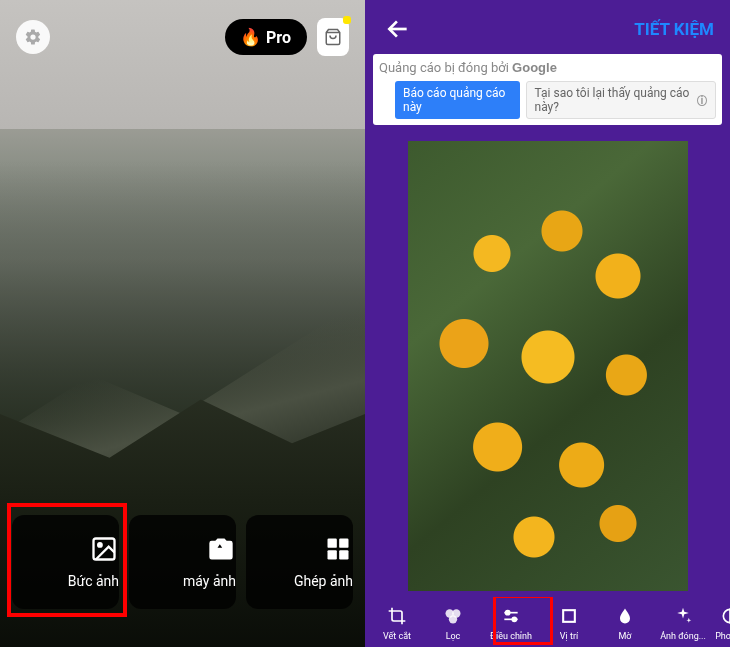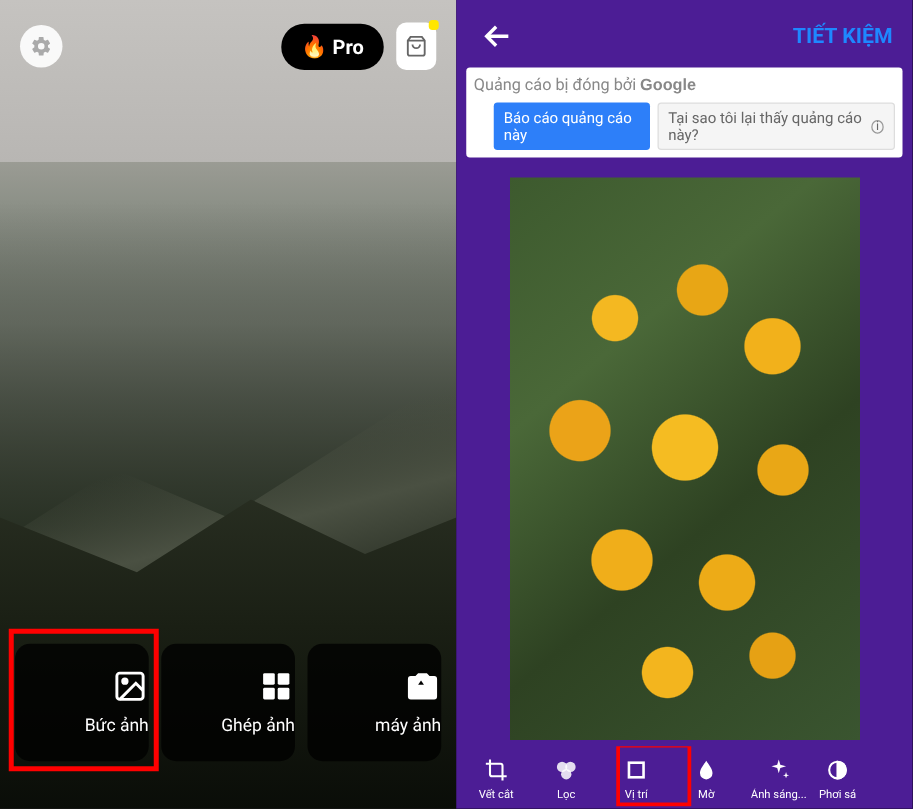--- a/index.html
+++ b/index.html
@@ -100,33 +100,33 @@
       <div class="card">
         <svg viewBox="0 0 24 24" fill="none" stroke="#fff" stroke-width="2">
             <rect x="3" y="3" width="18" height="18" rx="2"></rect>
             <circle cx="8.5" cy="8.5" r="1.5" fill="#fff"></circle>
             <polyline points="21 15 16 10 5 21"></polyline>
           </svg>
         <span>Bức ảnh</span>
       </div>
       <div class="card">
         <svg viewBox="0 0 24 24" fill="#fff">
+            <path d="M20 5h-3.17L15 3H9L7.17 5H4a2 2 0 00-2 2v12a2 2 0 002 2h16a2 2 0 002-2V7a2 2 0 00-2-2z"></path>
+            <path d="M11 8l2 3h-4z" fill="#000"></path>
+          </svg>
+        <span>máy ảnh</span>
+      </div>
+      <div class="card">
+        <svg viewBox="0 0 24 24" fill="#fff">
             <rect x="3" y="3" width="8" height="8" rx="1"></rect>
             <rect x="13" y="3" width="8" height="8" rx="1"></rect>
             <rect x="3" y="13" width="8" height="8" rx="1"></rect>
             <rect x="13" y="13" width="8" height="8" rx="1"></rect>
           </svg>
         <span>Ghép ảnh</span>
-      </div>
-      <div class="card">
-        <svg viewBox="0 0 24 24" fill="#fff">
-            <path d="M20 5h-3.17L15 3H9L7.17 5H4a2 2 0 00-2 2v12a2 2 0 002 2h16a2 2 0 002-2V7a2 2 0 00-2-2z"></path>
-            <path d="M11 8l2 3h-4z" fill="#000"></path>
-          </svg>
-        <span>máy ảnh</span>
       </div>
     </div>
 
     <div class="highlight-red hl-left"></div>
   </div>
 
   <div class="panel panel-right">
     <div class="r-header">
       <div class="back-btn">
         <svg viewBox="0 0 24 24" width="26" height="26" fill="none" stroke="#fff" stroke-width="2.5">
@@ -167,20 +167,31 @@
       <div class="tool">
         <div class="tool-icon">
             <svg viewBox="0 0 24 24" width="20" height="20" fill="#fff">
               <circle cx="8" cy="9" r="5" opacity="0.85"></circle>
               <circle cx="16" cy="9" r="5" opacity="0.85"></circle>
               <circle cx="12" cy="16" r="5" opacity="0.85"></circle>
             </svg>
           </div>
         <span class="tool-label">Lọc</span>
       </div>
+      <div class="tool wide">
+        <div class="tool-icon">
+            <svg viewBox="0 0 24 24" width="20" height="20" fill="none" stroke="#fff" stroke-width="2">
+              <line x1="4" y1="8" x2="20" y2="8"></line>
+              <circle cx="8" cy="8" r="2.5" fill="#fff"></circle>
+              <line x1="4" y1="16" x2="20" y2="16"></line>
+              <circle cx="16" cy="16" r="2.5" fill="#fff"></circle>
+            </svg>
+          </div>
+        <span class="tool-label">Điều chỉnh</span>
+      </div>
       <div class="tool">
         <div class="tool-icon">
             <svg viewBox="0 0 24 24" width="20" height="20" fill="none" stroke="#fff" stroke-width="2.5">
               <rect x="5" y="5" width="14" height="14"></rect>
             </svg>
           </div>
         <span class="tool-label">Vị trí</span>
       </div>
       <div class="tool">
         <div class="tool-icon">
@@ -190,21 +201,21 @@
           </div>
         <span class="tool-label">Mờ</span>
       </div>
       <div class="tool wide">
         <div class="tool-icon">
             <svg viewBox="0 0 24 24" width="20" height="20" fill="#fff">
               <path d="M12 2l1.5 5L19 8.5 13.5 10 12 15l-1.5-5L5 8.5 10.5 7z"></path>
               <path d="M19 14l.8 2.5L22 17l-2.2.8L19 20l-.8-2.2L16 17l2.2-.5z"></path>
             </svg>
           </div>
-        <span class="tool-label">Ánh sáng...</span>
+        <span class="tool-label">Ánh đóng...</span>
       </div>
       <div class="tool" style="width:30px">
         <div class="tool-icon">
             <svg viewBox="0 0 24 24" width="20" height="20" fill="none" stroke="#fff" stroke-width="2">
               <circle cx="12" cy="12" r="8"></circle>
               <path d="M12 4a8 8 0 010 16z" fill="#fff"></path>
             </svg>
           </div>
         <span class="tool-label">Phơi sá</span>
       </div>

